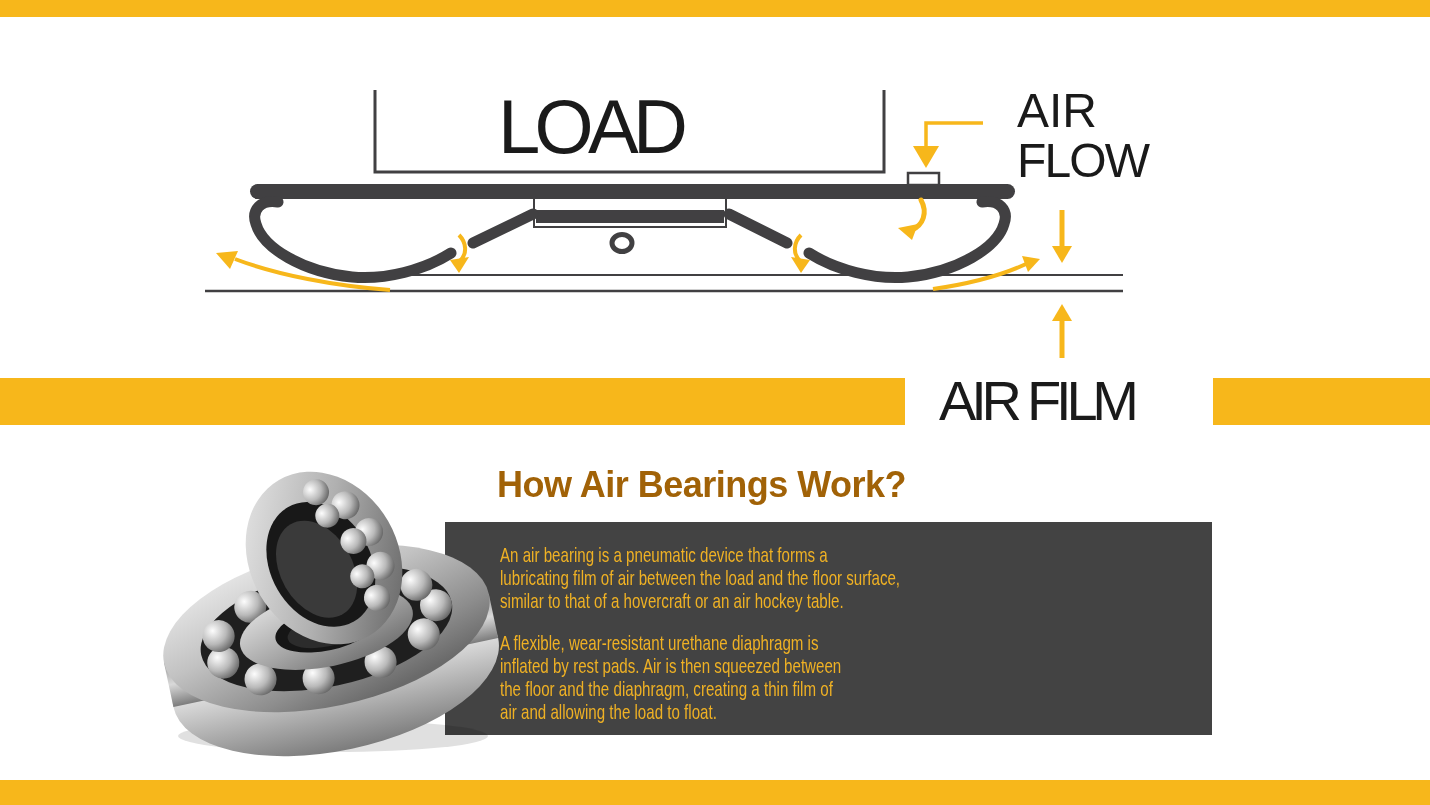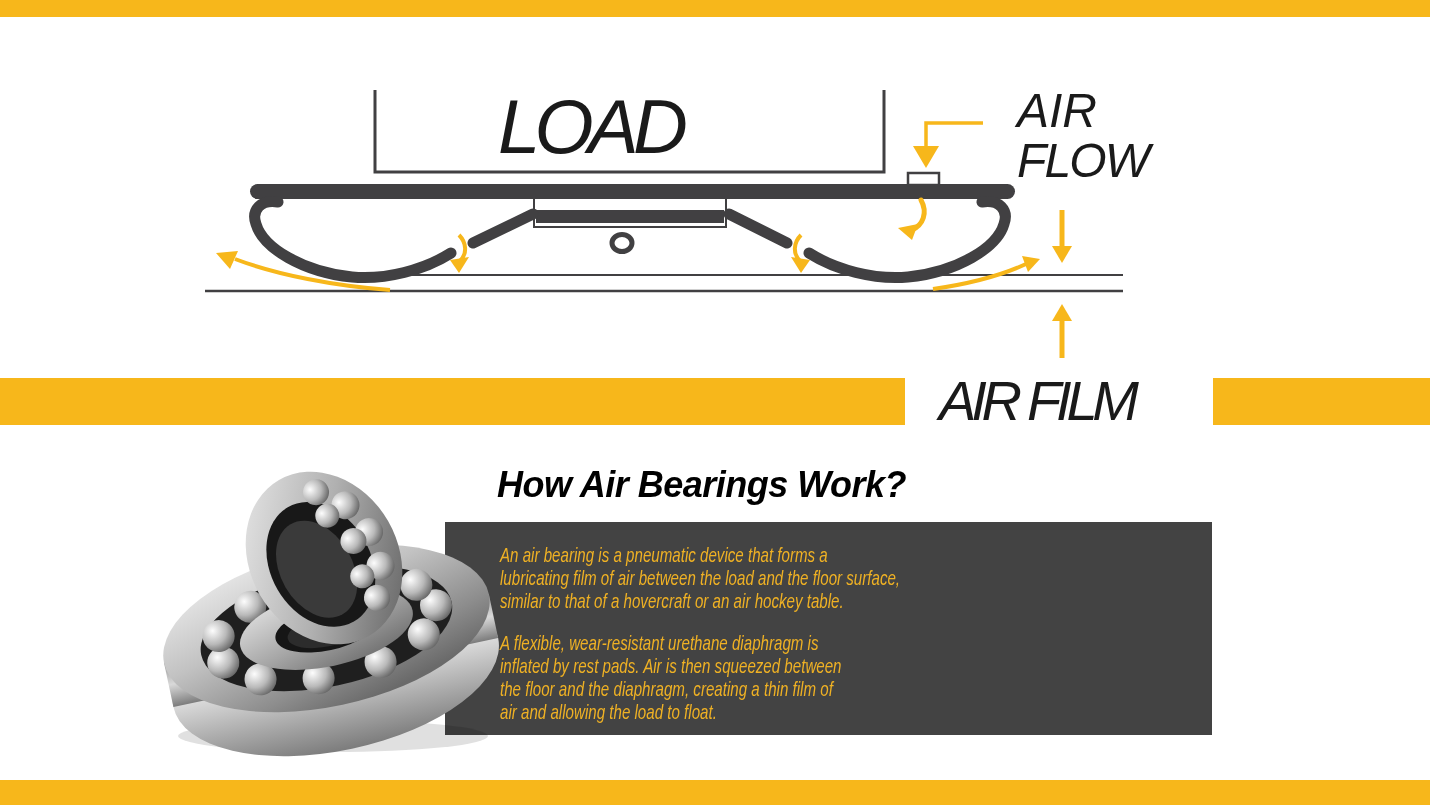--- a/index.html
+++ b/index.html
@@ -1,28 +1,27 @@
 <!DOCTYPE html>
 <html><head>
 <meta charset="utf-8">
 <style>
   html,body{margin:0;padding:0;background:#ffffff;}
   .stage{
     position:relative;width:1430px;height:805px;background:#ffffff;overflow:hidden;
     font-family:"Liberation Sans",sans-serif;
-    font-style:italic;
   }
   .abs{position:absolute;}
   .bar{background:#F7B71B;}
   #bottom-bar{left:0;top:780px;width:1430px;height:25px;}
   #diagram-svg{left:0;top:0;}
   #article-panel{left:445px;top:522px;width:767px;height:213px;background:#434343;}
   #article-heading{
     left:497px;top:464px;width:600px;
-    font-size:36px;font-weight:bold;color:#000000;letter-spacing:-0.5px;
+    font-size:36px;font-weight:bold;color:#a16207;letter-spacing:-0.5px;
   }
   .para{
     color:#EFB124;font-size:21px;line-height:23px;width:640px;
     transform:scaleX(0.72);transform-origin:0 0;white-space:nowrap;
   }
   #paragraph-1{left:500px;top:543px;}
   #paragraph-2{left:500px;top:631px;}
   #bearing-photo{left:148px;top:468px;}
   svg text{font-family:"Liberation Sans",sans-serif;}
 </style>

